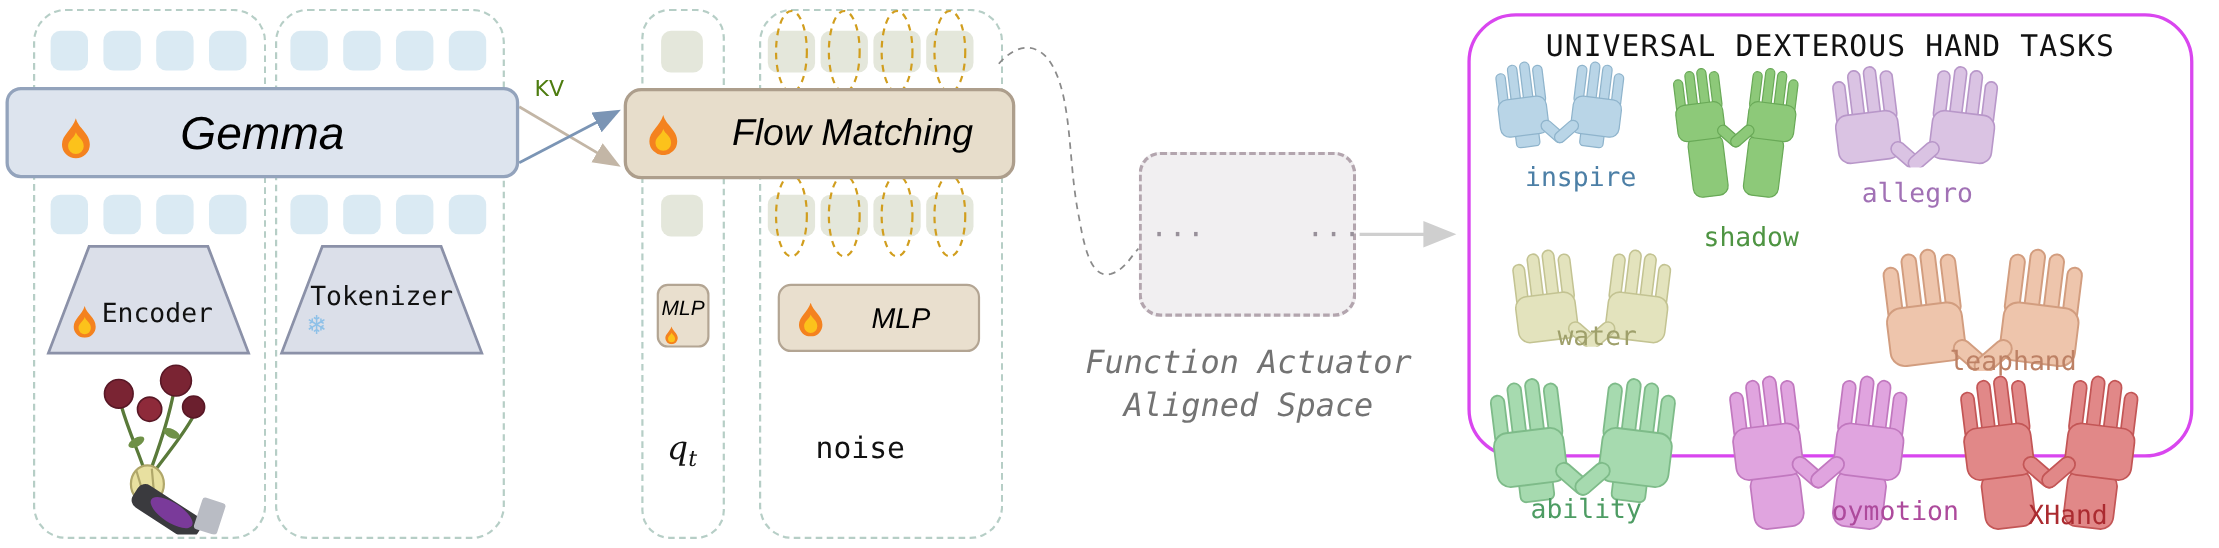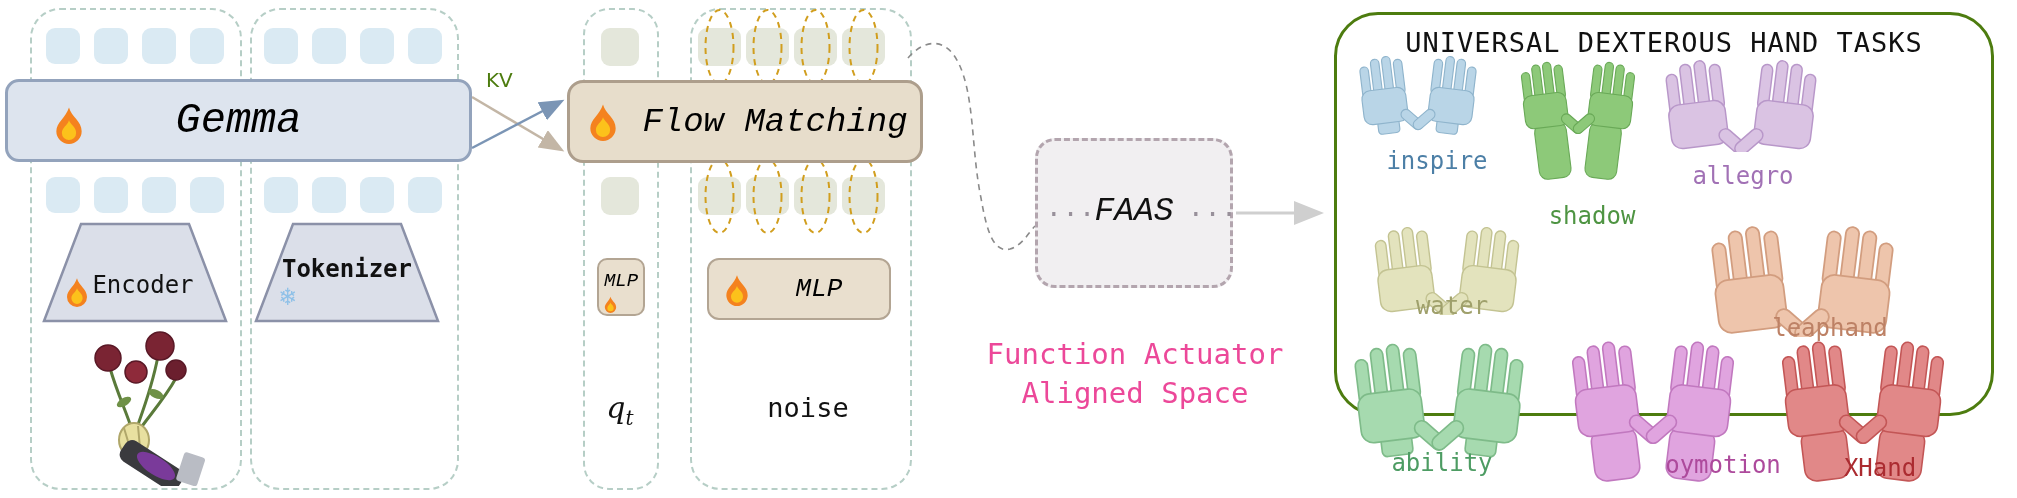--- a/index.html
+++ b/index.html
@@ -3,41 +3,41 @@
 <meta charset="utf-8">
 <style>
   html,body{margin:0;padding:0;background:#ffffff;}
   #canvas{position:relative;width:2017px;height:498px;background:#ffffff;overflow:hidden;
           font-family:"DejaVu Sans Mono", monospace;}
   .abs{position:absolute;}
   .dashed-col{position:absolute;border:2.5px dashed #b6cec6;background:transparent;}
   .token{position:absolute;}
   .box{position:absolute;box-sizing:border-box;}
   .center{display:flex;align-items:center;justify-content:center;}
-  .mono-italic{font-style:italic;font-family:Liberation Mono, monospace;}
+  .mono-italic{font-style:italic;font-family:Liberation Sans, sans-serif;}
   #gemma-box{left:5px;top:79px;width:467px;height:83px;background:#dde4ee;border:3px solid #93a3bc;border-radius:14px;}
   #gemma-label{position:absolute;left:0;top:0;width:100%;height:100%;font-size:42px;font-style:italic;}
   #flow-box{left:567px;top:80px;width:356px;height:83px;background:#e7ddcb;border:3px solid #ad9e8c;border-radius:16px;}
   #flow-label{position:absolute;left:30px;top:0;width:100%;height:100%;font-size:34px;font-style:italic;}
   .flame{position:absolute;line-height:0;}
   .trap-wrap{position:absolute;}
   .trap-text{position:absolute;width:100%;text-align:center;font-size:24px;color:#111;}
   .quote-line{width:100%;text-align:center;font-size:26px;line-height:34px;color:#111;}
   .mlp{background:#e9dfce;border:2.5px solid #b3a593;}
   #faas-box{left:1035px;top:138px;width:198px;height:150px;background:#f1eff1;border:3px dashed #b3a5ae;border-radius:20px;}
   .faas-dots{position:absolute;top:58px;width:34px;text-align:center;font-size:26px;color:#98909a;letter-spacing:1px;}
   #faas-label{position:absolute;left:0;top:52px;width:100%;text-align:center;font-size:33px;font-style:italic;color:#111;}
-  #faas-caption{left:970px;top:310px;width:330px;text-align:center;font-size:29px;line-height:39px;color:#ec4899;margin-top:25px;}
-  #tasks-box{left:1334px;top:12px;width:660px;height:404px;border:3px solid #4d7c0f;border-radius:44px;background:#ffffff;}
+  #faas-caption{left:970px;top:310px;width:330px;text-align:center;font-size:29px;line-height:39px;font-style:italic;color:#737373;}
+  #tasks-box{left:1334px;top:12px;width:660px;height:404px;border:3px solid #d946ef;border-radius:44px;background:#ffffff;}
   #tasks-title{position:absolute;left:0;top:12px;width:100%;text-align:center;font-size:27px;letter-spacing:1px;color:#111;}
   .hand-label{position:absolute;width:170px;text-align:center;font-size:24px;line-height:26px;}
   #kv-label{left:486px;top:68px;font-family:"DejaVu Sans", sans-serif;font-size:20px;color:#4d7c0f;}
   #qt-label{left:585px;top:390px;width:70px;text-align:center;font-size:30px;font-style:italic;font-family:"DejaVu Serif", serif;color:#111;}
   #qt-label sub{font-size:20px;}
-  #noise-label{left:748px;top:392px;width:120px;text-align:center;font-size:27px;color:#111;}
+  #noise-label{left:722px;top:392px;width:120px;text-align:center;font-size:27px;color:#111;}
   #overlay{position:absolute;left:0;top:0;pointer-events:none;}
   .snow{position:absolute;color:#8fc1e8;}
 </style>
 </head>
 <body>
 
 <div id="canvas">
 
   <div class="dashed-col" style="left:30px;top:8px;width:208px;height:478px;border-radius:30px;"></div>
   <div class="dashed-col" style="left:250px;top:8px;width:205px;height:478px;border-radius:30px;"></div>
@@ -132,21 +132,21 @@
     <svg width="190" height="103">
       <polygon points="41,3 149,3 186,100 4,100" fill="#dbdfe9" stroke="#8b91a8" stroke-width="2.5"></polygon>
     </svg>
     <div class="trap-text" style="top:50px;left:8px;">Encoder</div>
     <span class="flame" style="left:22px;top:56px;position:absolute;"><svg width="30" height="30" viewBox="0 0 24 24">
           <path d="M12 1 C13.5 7 20 9.5 20 16 A8 8 0 0 1 4 16 C4 10.5 10 7.5 12 1 Z" fill="#f4821f"></path>
           <path d="M12 9 C13 12 16.5 13 16.5 17 A4.5 4.5 0 0 1 7.5 17 C7.5 13.5 11 12.5 12 9 Z" fill="#fcc21b"></path>
         </svg></span>
   </div>
 
-  <div class="trap-wrap" style="left:252px;top:221px;width:190px;height:103px;font-weight:bold;">
+  <div class="trap-wrap" style="left:252px;top:221px;width:190px;height:103px;">
     <svg width="190" height="103">
       <polygon points="41,3 149,3 186,100 4,100" fill="#dbdfe9" stroke="#8b91a8" stroke-width="2.5"></polygon>
     </svg>
     <div class="trap-text" style="top:34px;">Tokenizer</div>
     <span class="snow" style="left:28px;top:60px;font-size:26px;">❄</span>
   </div>
 
   <div class="abs" style="left:72px;top:328px;">
     <svg width="158" height="158" viewBox="0 0 158 158">
       <g stroke="#5a7a3a" stroke-width="3" fill="none">
@@ -191,21 +191,20 @@
           <path d="M12 9 C13 12 16.5 13 16.5 17 A4.5 4.5 0 0 1 7.5 17 C7.5 13.5 11 12.5 12 9 Z" fill="#fcc21b"></path>
         </svg></span>
     <div class="center mono-italic" style="position:absolute;left:20px;top:0;width:100%;height:100%;font-size:26px;">MLP</div>
   </div>
 
   <div id="qt-label" class="abs"><span>q</span><sub>t</sub></div>
   <div id="noise-label" class="abs">noise</div>
 
   <div id="faas-box" class="box">
     <div class="faas-dots" style="left:8px;">···</div>
-    <div id="faas-label" class="mono-italic">FAAS</div>
     <div class="faas-dots" style="right:8px;">···</div>
   </div>
   <div id="faas-caption" class="abs">
     <div>Function Actuator</div>
     <div>Aligned Space</div>
   </div>
 
   <div id="tasks-box" class="box">
     <div id="tasks-title">UNIVERSAL DEXTEROUS HAND TASKS</div>
   </div>

